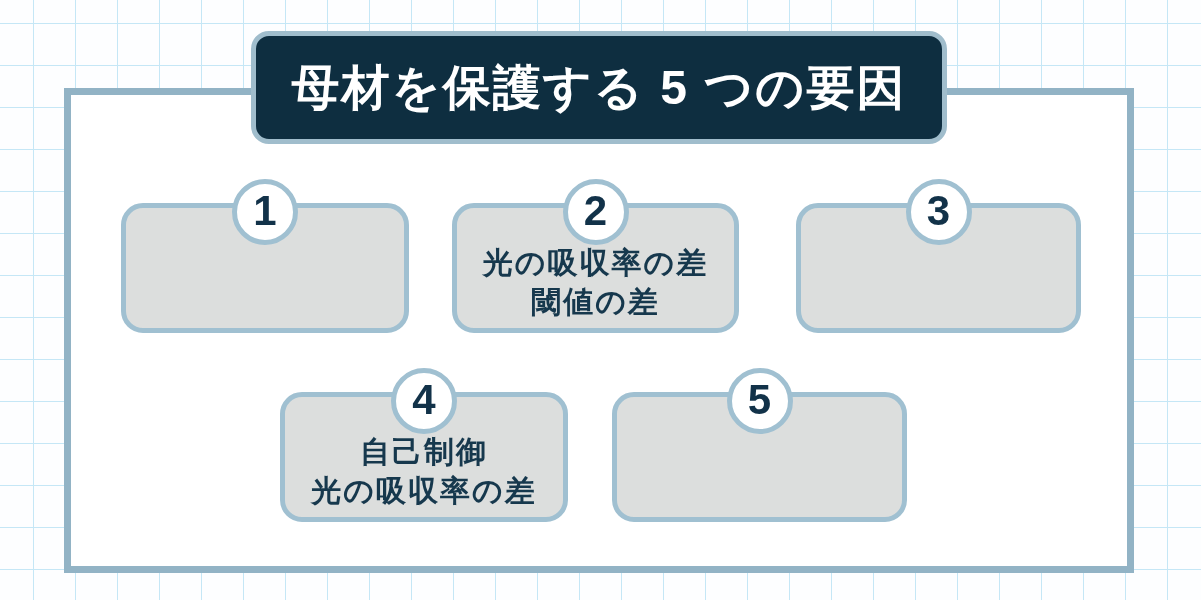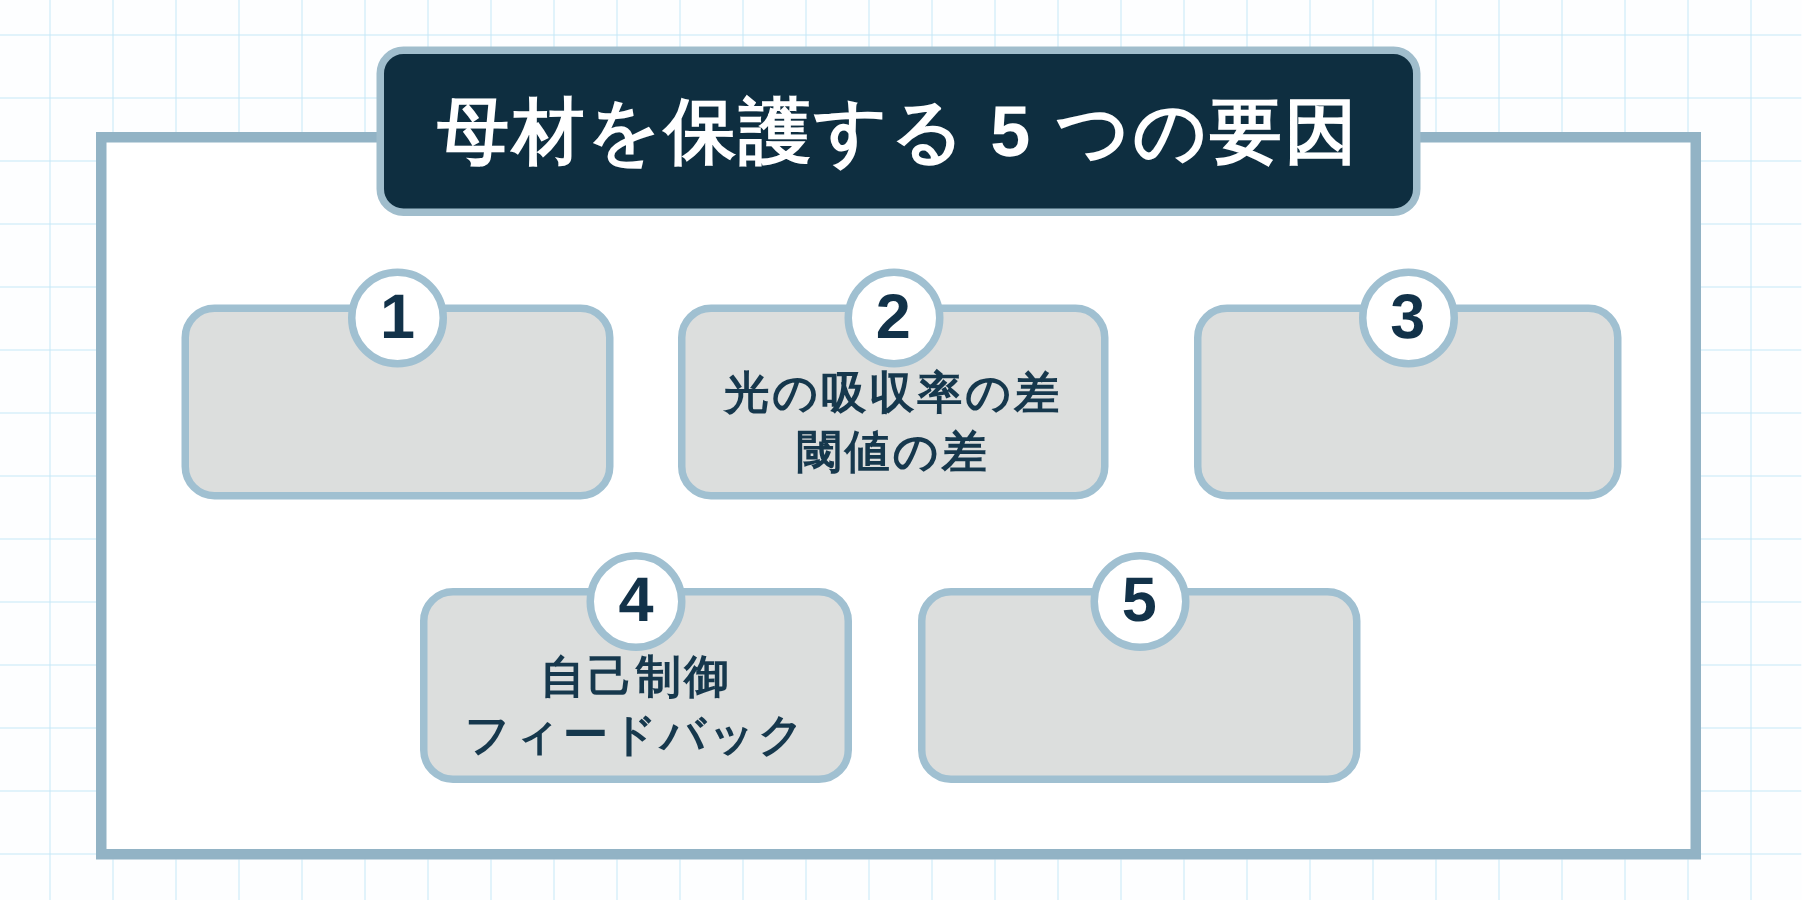--- a/index.html
+++ b/index.html
@@ -123,21 +123,21 @@
     <div class="circle">
       <span class="num">3</span>
     </div>
   </div>
 
   <div class="box row2" style="left:280px;width:288px;">
     <div class="circle">
       <span class="num">4</span>
     </div>
     <div class="label">自己制御
-フィードバック</div>
+光の吸収率の差</div>
   </div>
 
   <div class="box row2" style="left:612px;width:295px;">
     <div class="circle">
       <span class="num">5</span>
     </div>
   </div>
 
 </div>
 

